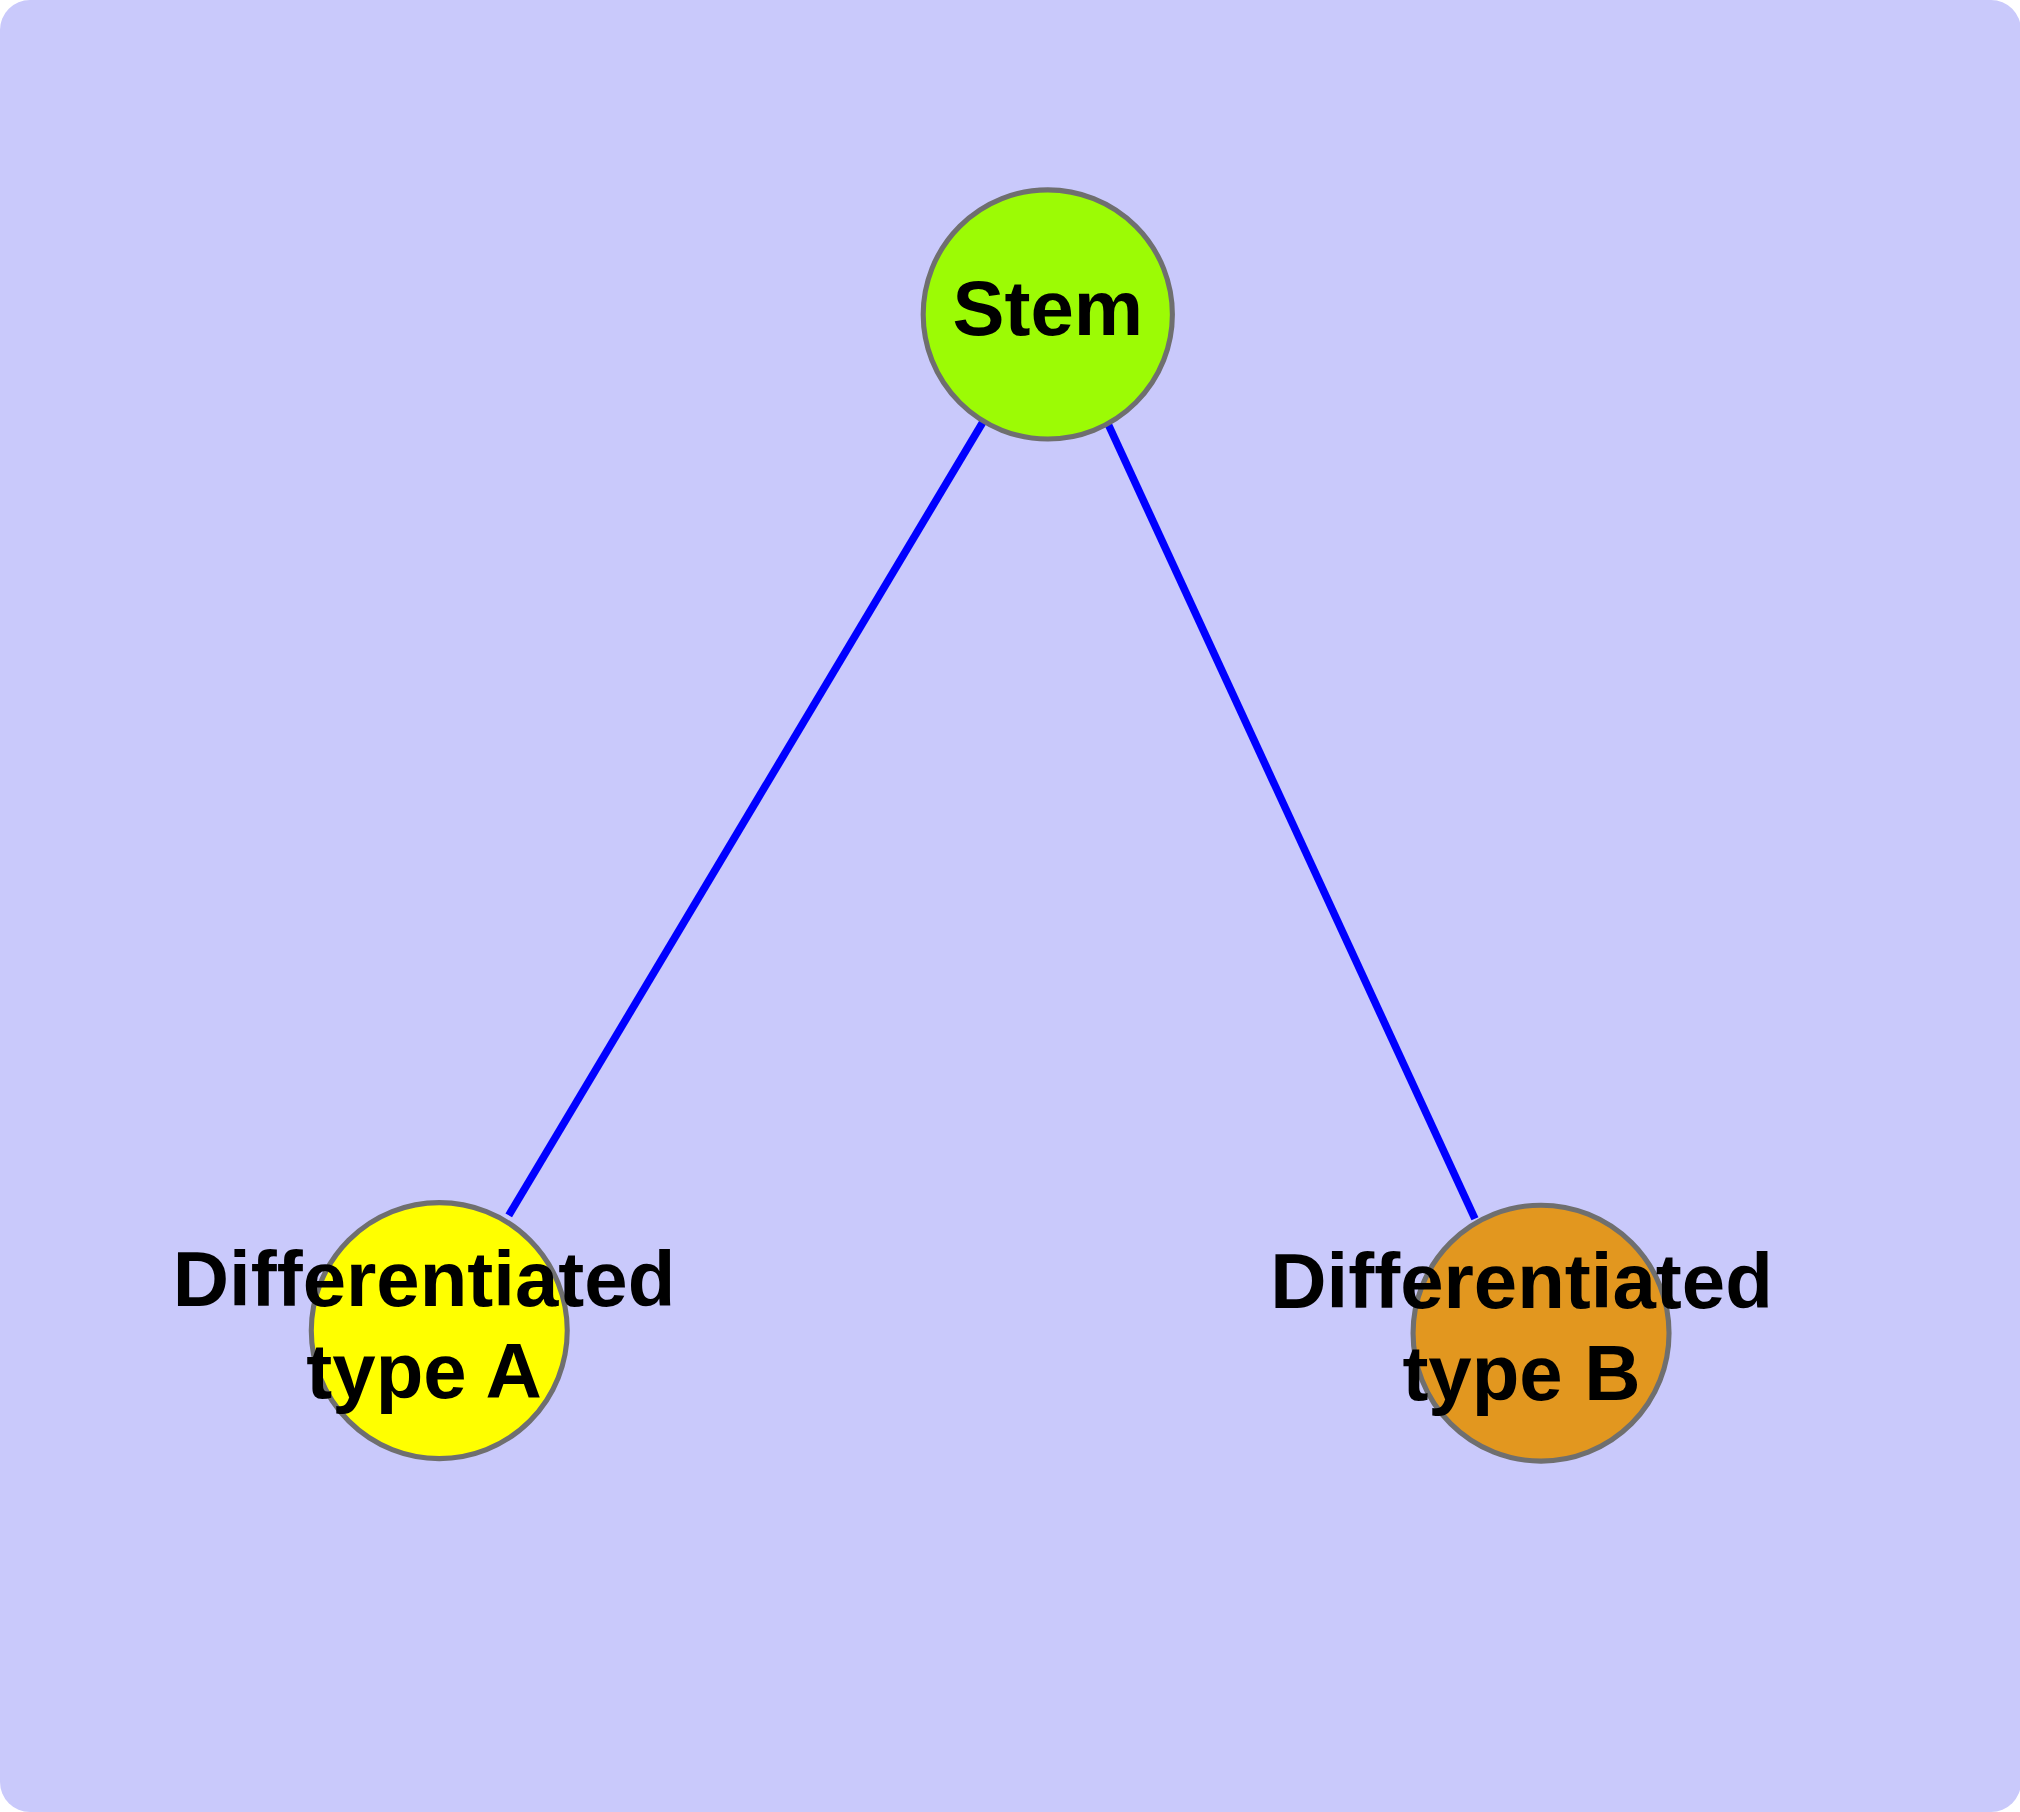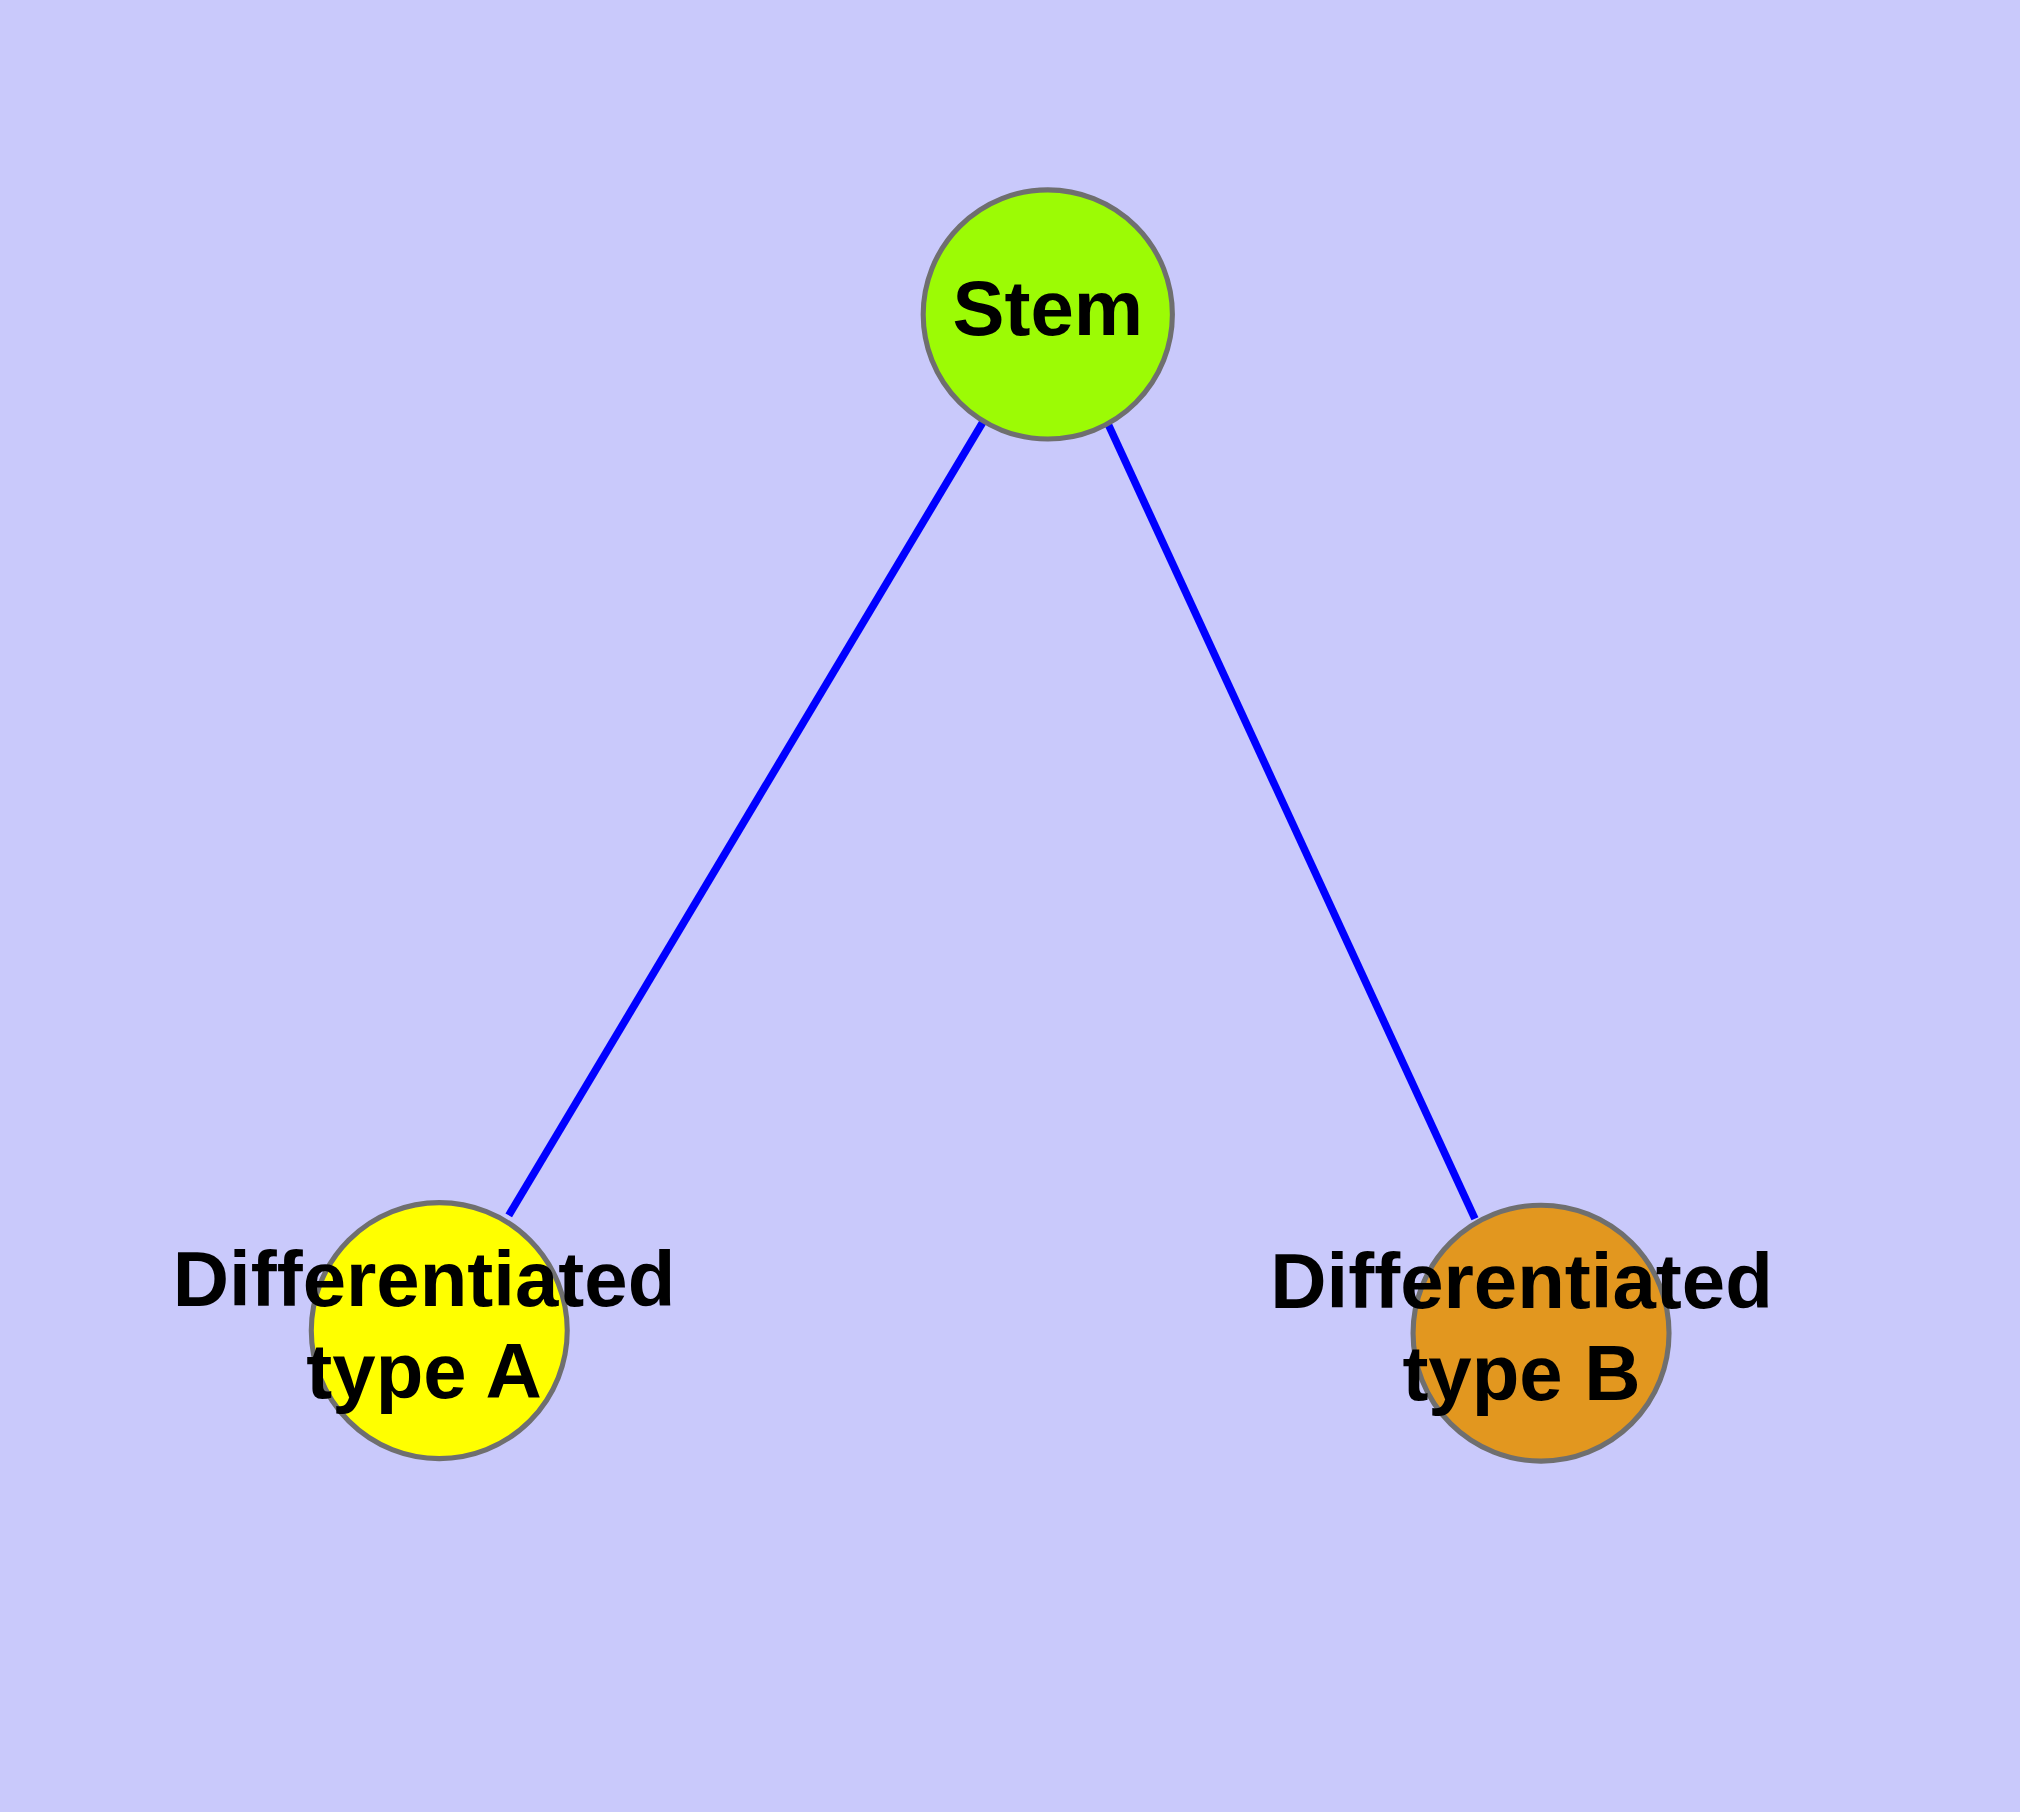--- a/index.html
+++ b/index.html
@@ -6,20 +6,21 @@
     margin: 0;
     padding: 0;
     background: #ffffff;
   }
   #canvas {
     position: relative;
     width: 2021px;
     height: 1812px;
     overflow: hidden;
     font-family: "Liberation Sans", sans-serif;
+    border-radius: 30px;
   }
   #bg-rect {
     position: absolute;
     left: 0; top: 0;
     width: 100%;
     height: 100%;
   }
   #graph-svg {
     position: absolute;
     left: 0; top: 0;

